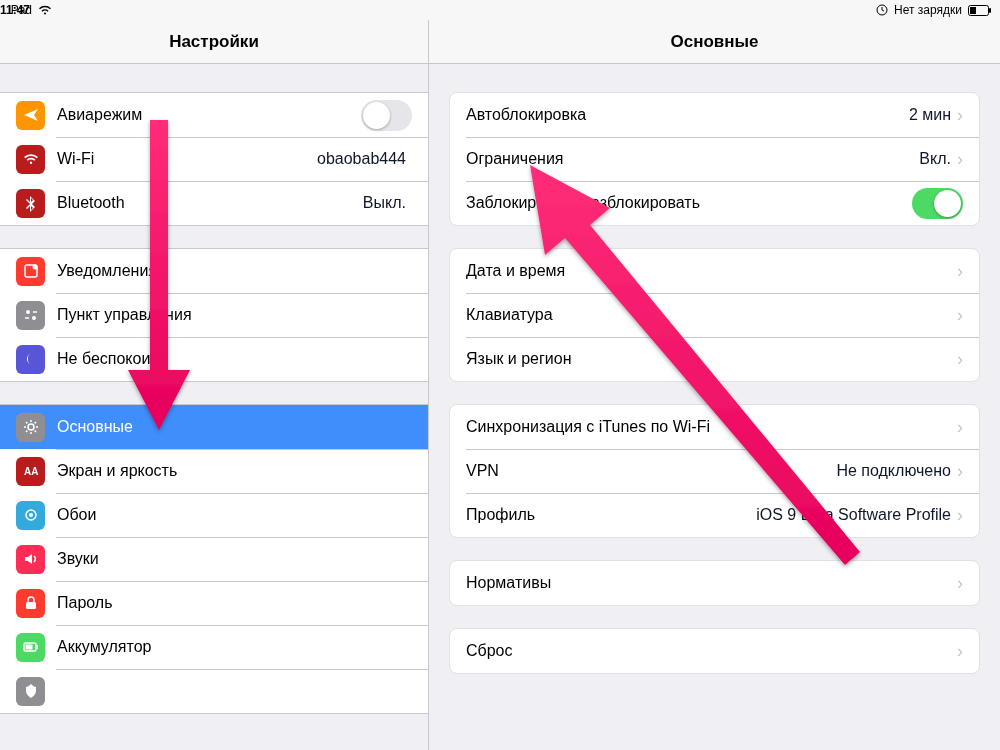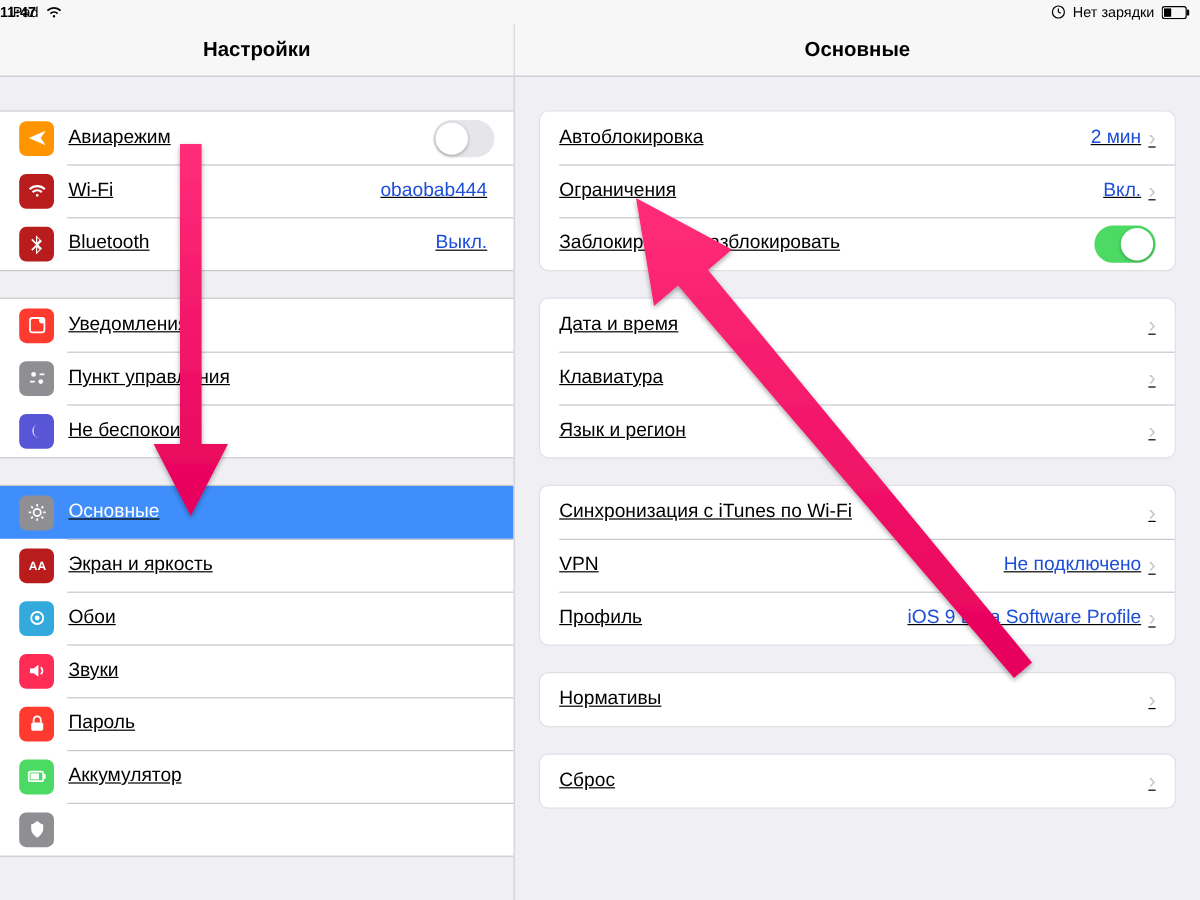--- a/index.html
+++ b/index.html
@@ -9,31 +9,31 @@
   .status-center { position: absolute; left: 0; right: 0; font-weight: 600; pointer-events: none; }
   .wifi-icon svg, .battery-icon svg, .lock-rot-icon svg { display: block; }
 
   .container { display: flex; height: 730px; }
   .sidebar { width: 429px; border-right: 1px solid #c8c7cc; background: #efeff4; display: flex; flex-direction: column; }
   .detail  { flex: 1; background: #efeff4; display: flex; flex-direction: column; }
 
   .header { height: 44px; display: flex; align-items: center; justify-content: center; background: #f7f7f8; border-bottom: 1px solid #c8c7cc; font-size: 17px; font-weight: 600; }
   .sidebar .header { font-weight: 700; }
 
-  .scroll { overflow-y: auto; flex: 1; text-decoration: underline; }
+  .scroll { overflow-y: auto; flex: 1; }
 
   .group { margin-top: 22px; background: #fff; border-top: 1px solid #c8c7cc; border-bottom: 1px solid #c8c7cc; }
   .group.first { margin-top: 28px; }
   .row { display: flex; align-items: center; height: 44px; padding: 0 16px; position: relative; }
   .row + .row::before { content: ""; position: absolute; left: 56px; right: 0; top: 0; height: 1px; background: #c8c7cc; }
   .detail .row + .row::before { left: 16px; }
   .row.selected { background: #3f8efc; color: #fff; }
   .icon { width: 29px; height: 29px; border-radius: 6px; margin-right: 12px; flex-shrink: 0; display:flex; align-items:center; justify-content:center; }
   .label { flex: 1; font-size: 16px; }
-  .value { color: #1d4ed8; font-size: 16px; margin-right: 6px; }
+  .value { color: #0f172a; font-size: 16px; margin-right: 6px; }
   .chevron { color: #c7c7cc; font-size: 18px; }
 
   
   .toggle { width: 51px; height: 31px; border-radius: 16px; background: #e5e5ea; position: relative; transition: .2s; }
   .toggle.on { background: #4cd964; }
   .toggle .knob { position: absolute; top: 2px; left: 2px; width: 27px; height: 27px; border-radius: 50%; background: #fff; box-shadow: 0 1px 3px rgba(0,0,0,.3); transition: .2s; }
   .toggle.on .knob { left: 22px; }
 
   
   .detail .group { margin-left: 20px; margin-right: 20px; border-radius: 8px; border: 1px solid #e0e0e5; }

